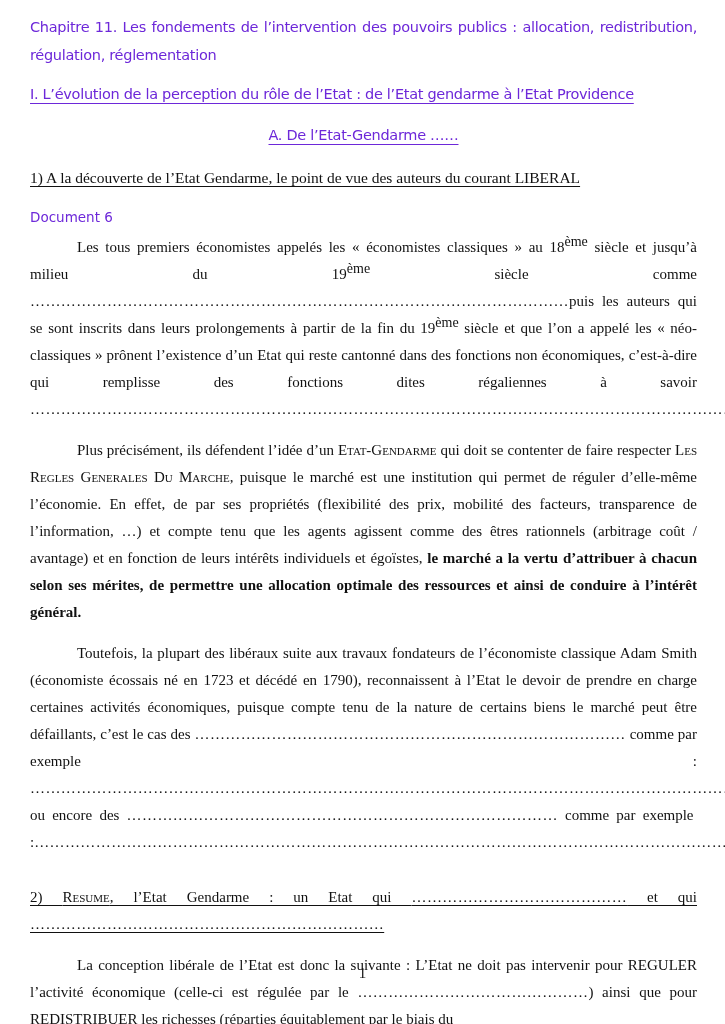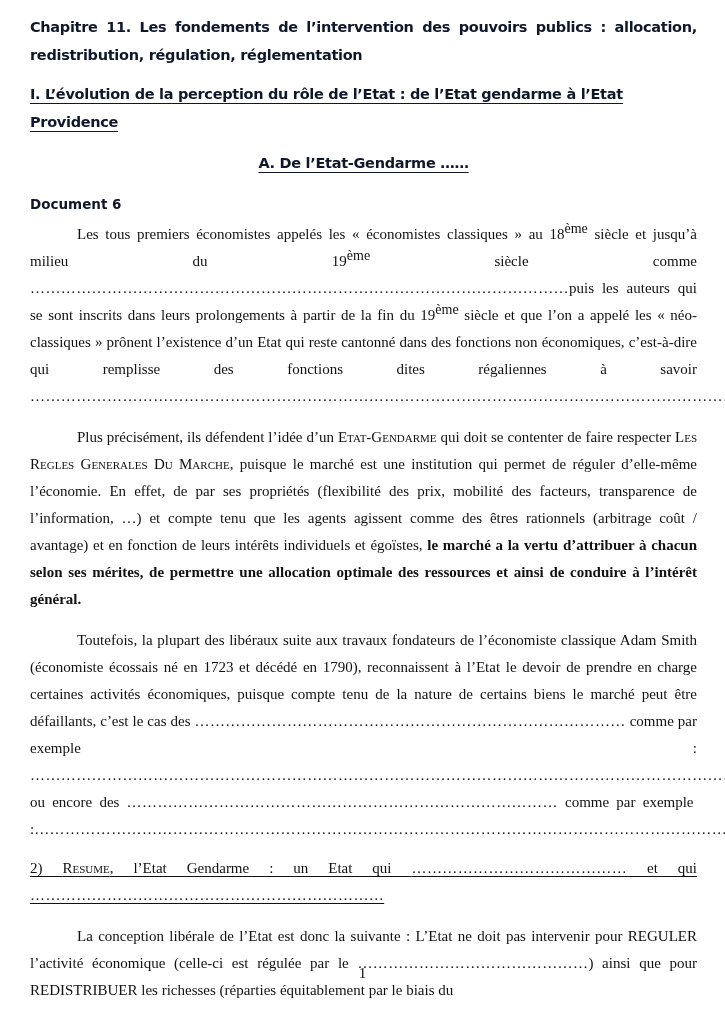--- a/index.html
+++ b/index.html
@@ -11,22 +11,22 @@
     background: #ffffff;
     color: #111111;
     font-family: "Liberation Serif", serif;
     font-size: 15px;
     padding: 13px 28px 0 30px;
     overflow: hidden;
   }
   
   .hand {
     font-family: "DejaVu Sans", sans-serif;
-    font-weight: bold;
-    color: #0f172a;
+    font-weight: normal;
+    color: #6d28d9;
   }
   .chapter-title {
     font-size: 14.5px;
     line-height: 28px;
     letter-spacing: -0.3px;
     text-align: justify;
   }
   .heading-i {
     margin-top: 11px;
     font-size: 14.5px;
@@ -58,21 +58,21 @@
   }
   .para {
     margin-top: 7px;
     text-align: justify;
     line-height: 27px;
     font-size: 15px;
   }
   .para.indent { text-indent: 47px; }
   .para.gap { margin-top: 14px; }
   .resume-line {
-    margin-top: 12px;
+    margin-top: 28px;
     line-height: 27px;
     font-size: 15px;
     text-decoration: underline;
     text-underline-offset: 3px;
     text-align: justify;
   }
   .seg-n { }
   .seg-b { font-weight: bold; }
   .seg-sc { font-weight: normal; font-variant: small-caps; }
   .seg-sup { vertical-align: super; font-size: 14px; line-height: 0; }
@@ -91,20 +91,21 @@
 <body>
 
 <div class="sheet">
 
   <div class="hand chapter-title">Chapitre 11. Les fondements de l’intervention des pouvoirs publics : allocation, redistribution, régulation, réglementation</div>
 
   <div class="hand heading-i">I. L’évolution de la perception du rôle de l’Etat : de l’Etat gendarme à l’Etat Providence</div>
 
   <div class="hand heading-a">A. De l’Etat-Gendarme ……</div>
 
+  <div class="numbered-heading">1) A la découverte de l’Etat Gendarme, le point de vue des auteurs du courant LIBERAL</div>
 
   <div class="hand doc-label">Document 6</div>
 
   <div class="para indent"><span class="seg-n">Les tous premiers économistes appelés les « économistes classiques » au 18</span><span class="seg-sup">ème</span><span class="seg-n"> siècle et jusqu’à milieu du 19</span><span class="seg-sup">ème</span><span class="seg-n"> siècle comme </span><span class="seg-d">……………………………………………………………………………………………</span><span class="seg-n">puis les auteurs qui se sont inscrits dans leurs prolongements à partir de la fin du 19</span><span class="seg-sup">ème</span><span class="seg-n"> siècle et que l’on a appelé les « néo-classiques » prônent l’existence d’un Etat qui reste cantonné dans des fonctions non économiques, c’est-à-dire qui remplisse des fonctions dites régaliennes à savoir </span><span class="seg-d">…………………………………………………………………………………………………………………………………………………………………………………………………………………………</span></div>
 
   <div class="para indent gap"><span class="seg-n">Plus précisément, ils défendent l’idée d’un </span><span class="seg-sc">Etat-Gendarme</span><span class="seg-n"> qui doit se contenter de faire respecter </span><span class="seg-sc">Les Regles Generales Du Marche</span><span class="seg-n">, puisque le marché est une institution qui permet de réguler d’elle-même l’économie. En effet, de par ses propriétés (flexibilité des prix, mobilité des facteurs, transparence de l’information, …) et compte tenu que les agents agissent comme des êtres rationnels (arbitrage coût / avantage) et en fonction de leurs intérêts individuels et égoïstes, </span><span class="seg-b">le marché a la vertu d’attribuer à chacun selon ses mérites, de permettre une allocation optimale des ressources et ainsi de conduire à l’intérêt général.</span></div>
 
   <div class="para indent gap"><span class="seg-n">Toutefois, la plupart des libéraux suite aux travaux fondateurs de l’économiste classique Adam Smith (économiste écossais né en 1723 et décédé en 1790), reconnaissent à l’Etat le devoir de prendre en charge certaines activités économiques, puisque compte tenu de la nature de certains biens le marché peut être défaillants, c’est le cas des </span><span class="seg-d">…………………………………………………………………………</span><span class="seg-n"> comme par exemple : </span><span class="seg-d">………………………………………………………………………………………………………………………………………………………</span><span class="seg-n"> ou encore des </span><span class="seg-d">…………………………………………………………………………</span><span class="seg-n"> comme par exemple :</span><span class="seg-d">……………………………………………………………………………………………………………………………………………………………………</span></div>
 
   <div class="resume-line"><span class="seg-n">2) </span><span class="seg-sc">Resume</span><span class="seg-n">, l’Etat Gendarme : un Etat qui </span><span class="seg-d">……………………………………</span><span class="seg-n"> et qui </span><span class="seg-d">……………………………………………………………</span></div>

